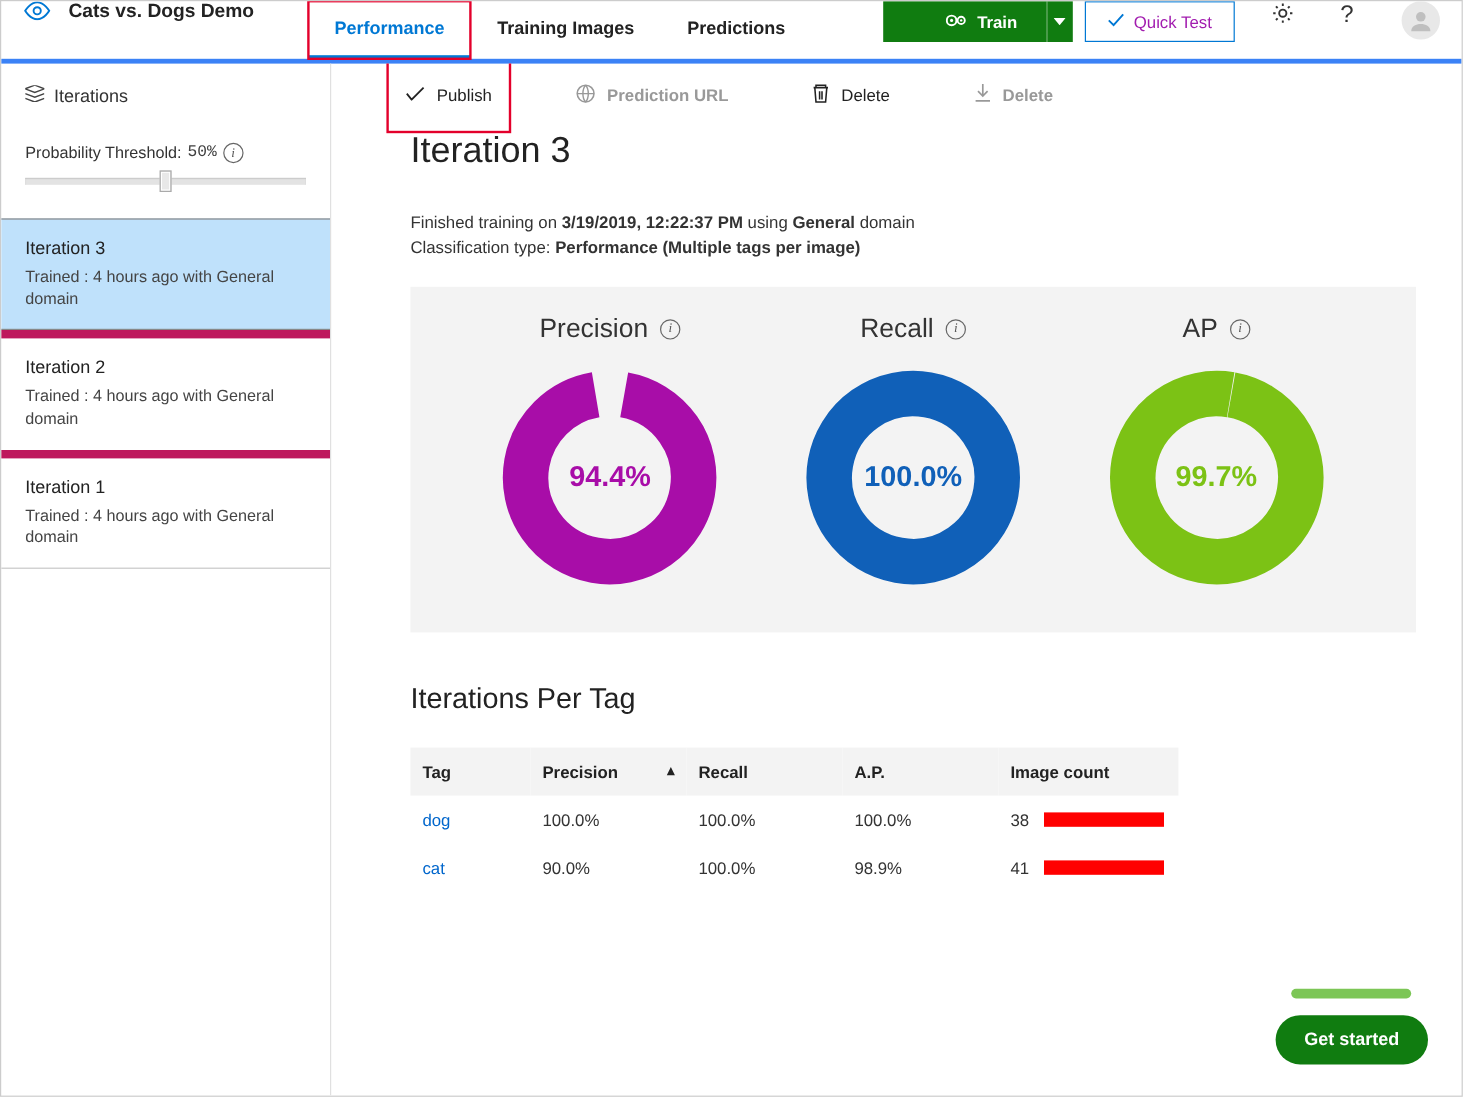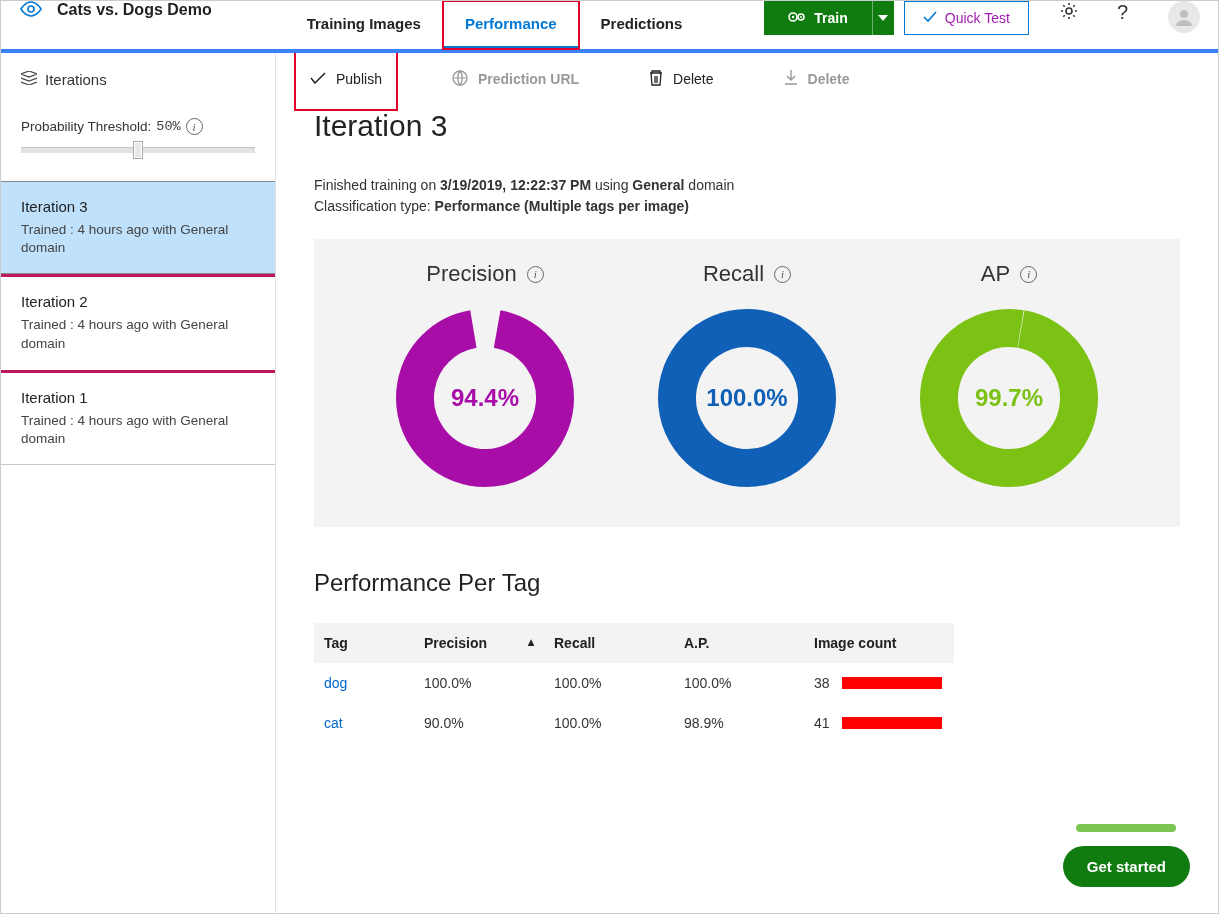--- a/index.html
+++ b/index.html
@@ -18,26 +18,26 @@
   .top-icon { color:#444; cursor:pointer; display:flex; align-items:center; }
   .avatar { width:32px; height:32px; border-radius:50%; background:#e8e8e8; display:flex; align-items:center; justify-content:center; }
   .container { display:flex; height: calc(100% - 52px); }
   .sidebar { width: 275px; border-right: 1px solid #e0e0e0; }
   .side-header { padding: 18px 20px 12px 20px; }
   .side-title { font-size: 15px; color:#333; display:flex; align-items:center; gap:8px; }
   .thresh-row { padding: 18px 20px 6px 20px; font-size: 13.5px; color:#333; display:flex; align-items:center; gap:5px; }
   .thresh-val { color:#404040;font-family:Liberation Mono, monospace; }
   .slider-track { margin: 6px 20px 28px 20px; height: 6px; background: #e3e3e3; position:relative; box-shadow: inset 0 1px 1px rgba(0,0,0,.15); }
   .slider-thumb { position:absolute; top:50%; left:50%; transform:translate(-50%,-50%); width:10px; height:18px; background:#e8e8e8; border:1px solid #aaa; box-shadow: inset 0 0 0 1px #fff; }
-  .iter-item { padding: 16px 20px; border-top: 3px solid #be185d; border-bottom: 1px solid transparent; cursor:pointer; }
+  .iter-item { padding: 16px 20px; border-top: 7px solid #be185d; border-bottom: 1px solid transparent; cursor:pointer; }
   .iter-item:last-child { border-bottom: 1px solid #c8c8c8; }
   .iter-item.selected { background: #bfe1fb; border-top:1px solid #888; border-bottom:1px solid #888; }
   .iter-name { font-size: 15px; font-weight: 400; color:#222; margin-bottom:6px; }
   .iter-sub { font-size: 13.5px; color:#444; line-height:1.35; }
-  .main { flex:1; overflow:auto; position:relative; }
+  .main { flex:1; overflow:auto; position:relative;margin-left:28px; }
   .action-bar { height: 52px; display:flex; align-items:center; gap: 42px; padding: 0 20px; }
   .action { display:flex; align-items:center; gap:10px; font-size:14px; color:#222; cursor:pointer; padding: 22px 14px; }
   .action.highlighted { outline: 2.5px solid #e3002b; }
   .action.disabled { color:#999;font-weight:bold; }
   .content { padding: 4px 38px 30px 38px; }
   h1.iter-title { font-size: 30px; font-weight: 400; color:#222; margin-bottom: 32px; }
   .meta-line { font-size: 14px; color:#333; line-height:1.5; }
   .meta-line b { font-weight: 700; }
   .metrics-card { background:#f3f3f3; margin-top: 22px; padding: 22px 40px 36px 40px; display:flex; justify-content:space-around; }
   .metric { text-align:center; }
@@ -62,22 +62,22 @@
 
 <div class="top-bar">
   <span class="eye-icon">
     <svg viewBox="0 0 24 16">
         <path fill="none" stroke="#0078d4" stroke-width="1.6" d="M12 1C6 1 2 8 2 8s4 7 10 7 10-7 10-7-4-7-10-7z"></path>
         <circle cx="12" cy="8" r="3" fill="none" stroke="#0078d4" stroke-width="1.6"></circle>
       </svg>
   </span>
   <div class="project-title">Cats vs. Dogs Demo</div>
   <div class="top-tabs">
+    <div class="top-tab active highlighted">Performance</div>
     <div class="top-tab">Training Images</div>
-    <div class="top-tab active highlighted">Performance</div>
     <div class="top-tab">Predictions</div>
   </div>
   <div style="width:40px"></div>
   <button class="train-btn">
     <span class="main">
       <span>
         <svg width="18" height="14" viewBox="0 0 18 14">
             <circle cx="5" cy="7" r="4" fill="none" stroke="#fff" stroke-width="1.6"></circle>
             <circle cx="13" cy="7" r="3" fill="none" stroke="#fff" stroke-width="1.6"></circle>
             <circle cx="5" cy="7" r="1.3" fill="#fff"></circle>
@@ -225,21 +225,21 @@
     </div>
     <div class="donut-wrap">
       <svg width="186" height="186" viewBox="0 0 186 186">
         <circle cx="93" cy="93" r="70" fill="none" stroke="#7cc215" stroke-width="38" stroke-dasharray="438.5 439.822971502571" transform="rotate(-80 93 93)"></circle>
       </svg>
       <div class="donut-val" style="color:#7cc215">99.7%</div>
     </div>
           </div>
         </div>
 
-      <h2 class="section-h">Performance Per Tag</h2>
+      <h2 class="section-h">Iterations Per Tag</h2>
       <table class="perf">
         <thead>
             <tr>
           <th style="width:100px">Tag</th>
           <th style="width:130px">
             <span>Precision</span>
             <span style="float:right" class="sort-caret">▴</span>
           </th>
           <th style="width:130px">Recall</th>
           <th style="width:130px">A.P.</th>

